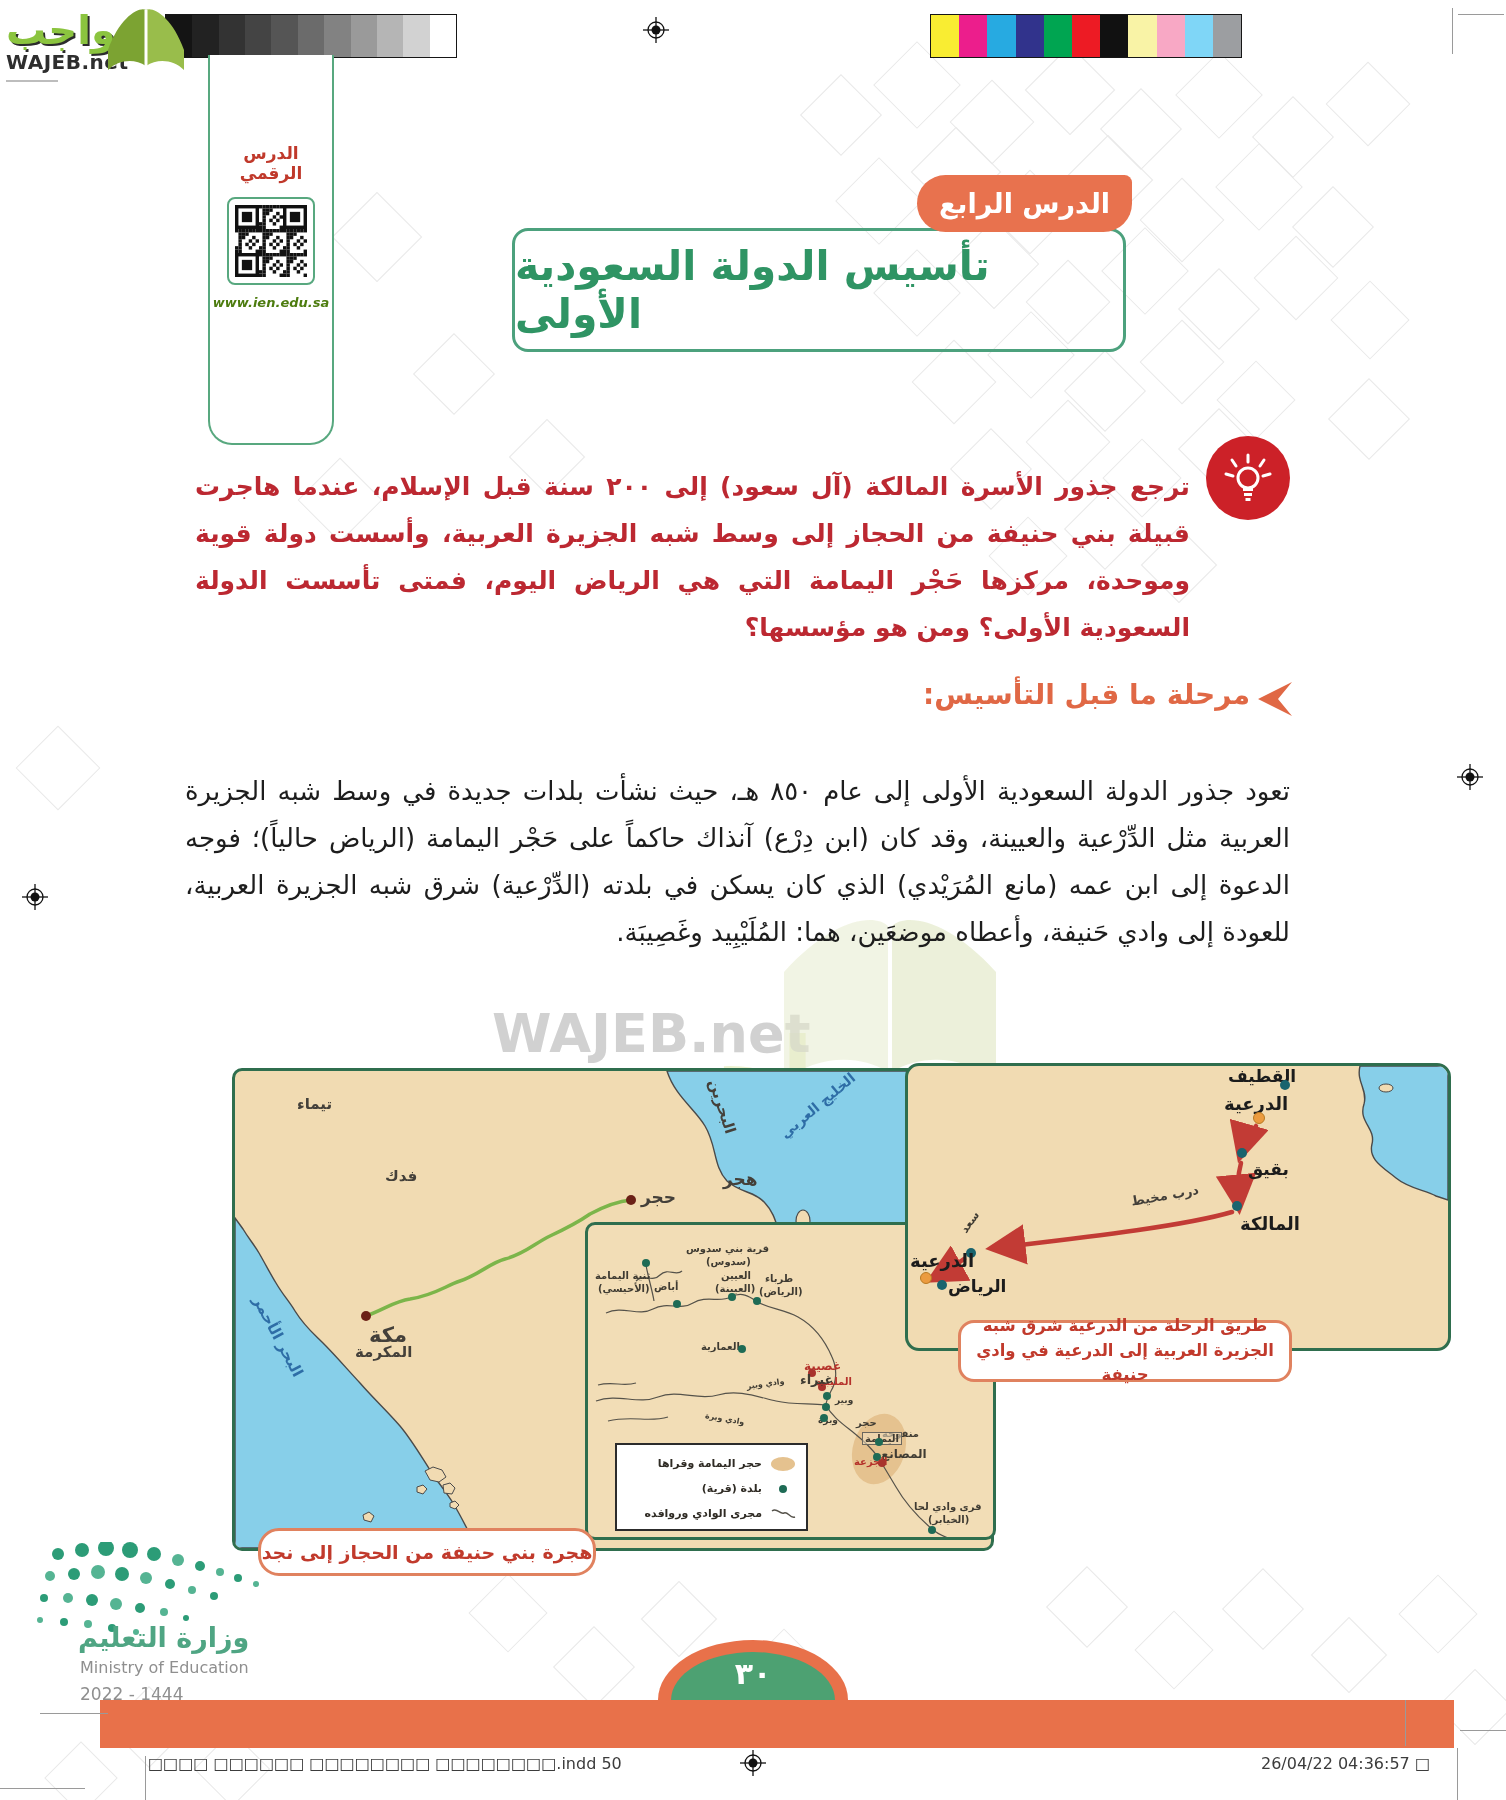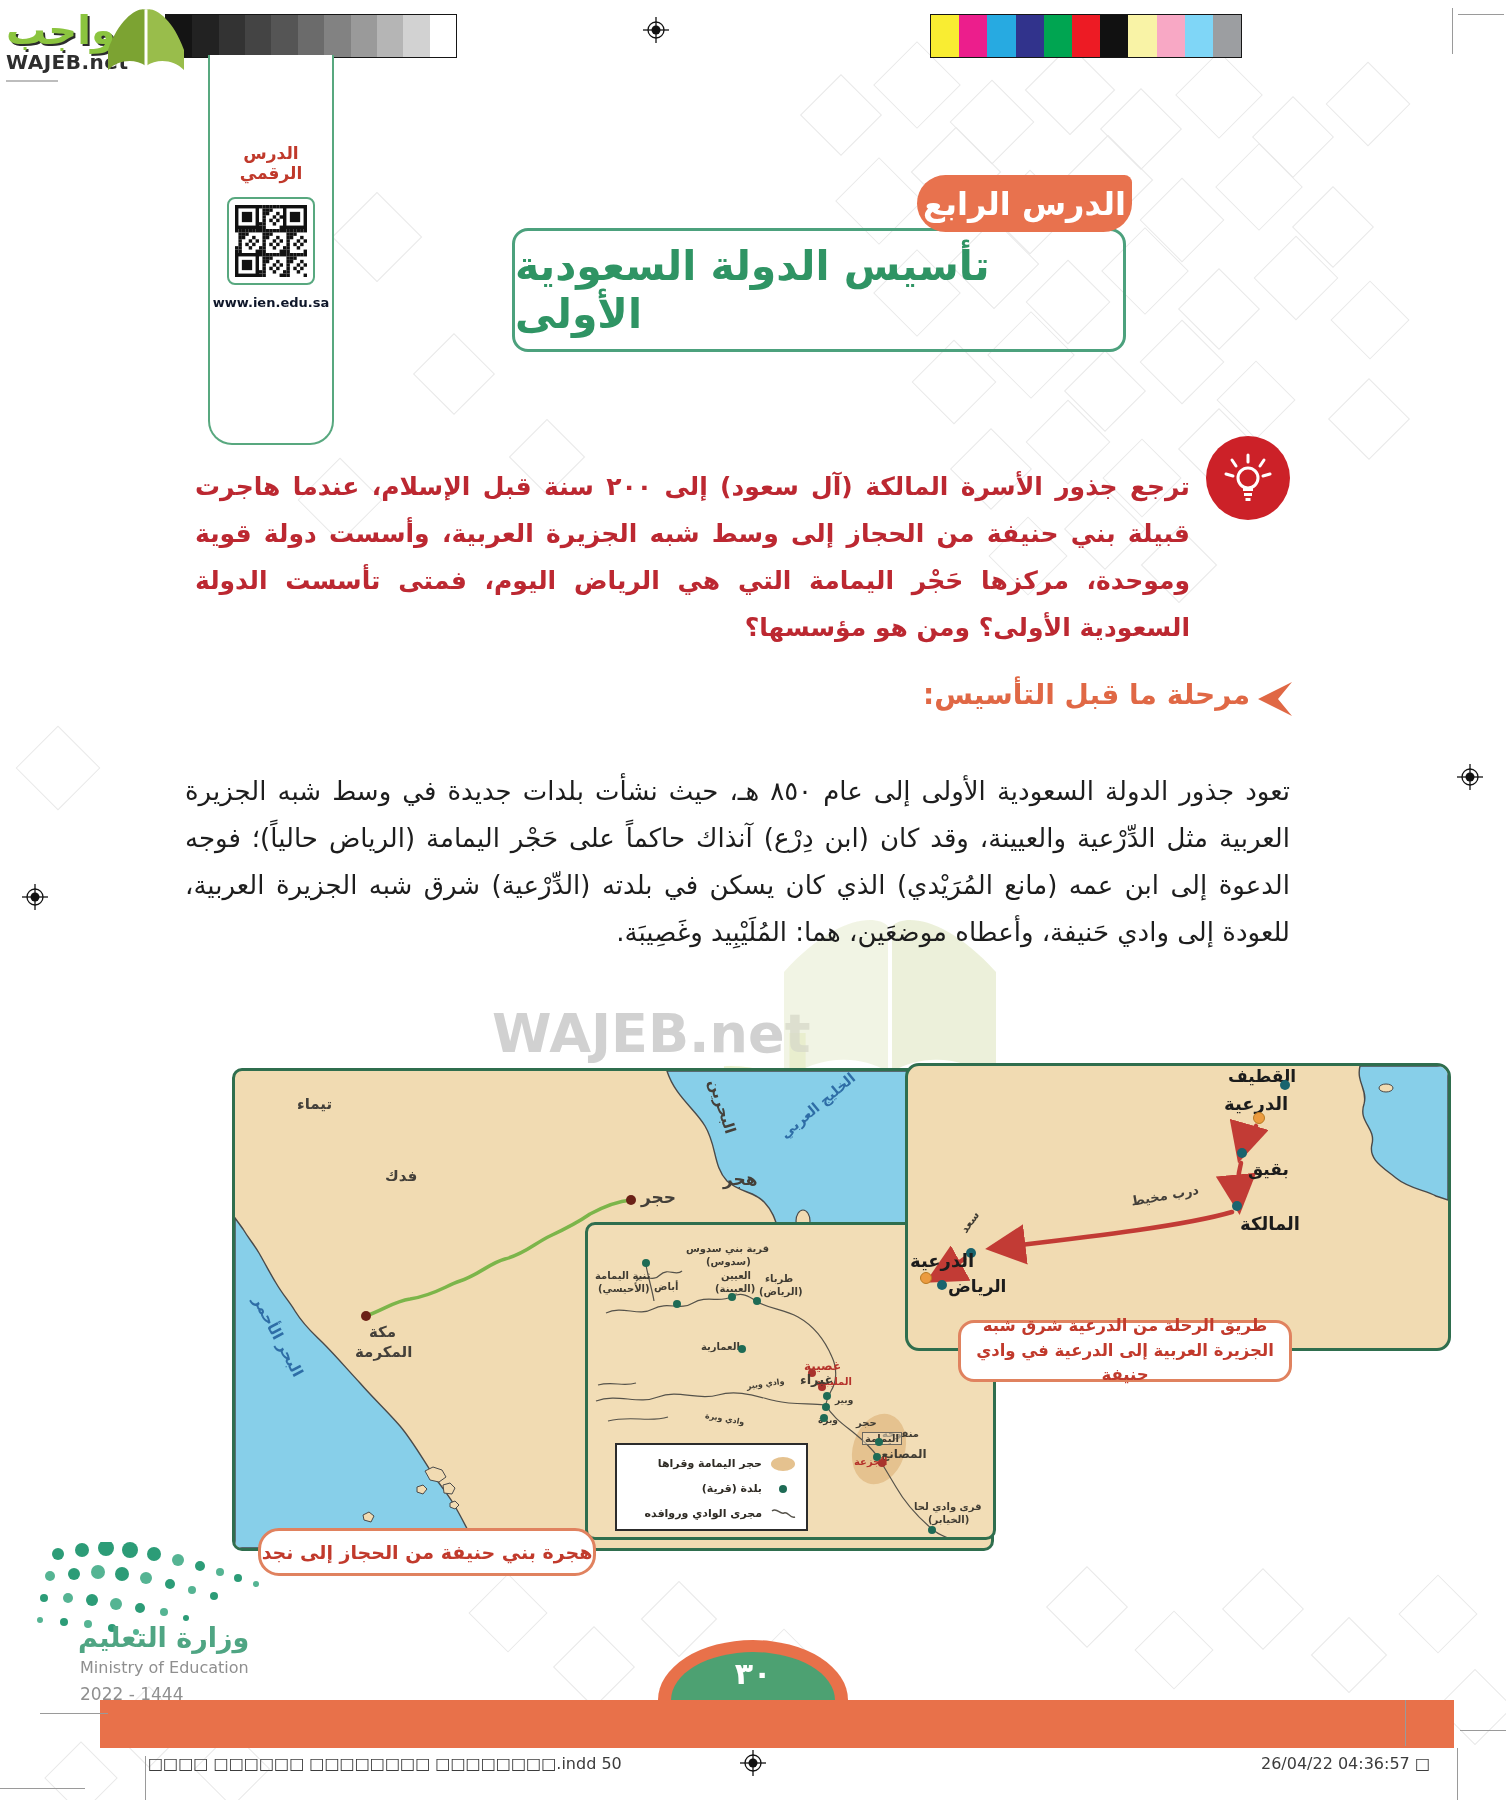--- a/index.html
+++ b/index.html
@@ -17,24 +17,24 @@
   .wj{position:absolute;left:6px;top:10px;z-index:4;}
   .wj .ar{font-size:40px;font-weight:bold;color:#8bc43f;text-shadow:2px 2px 0 #2c2c2c;line-height:1;}
   .wj .en{font-size:20px;font-weight:bold;color:#2e2e2e;letter-spacing:.5px;}
   .wj .ul{display:block;width:52px;height:2px;background:#bdbdbd;margin-top:6px;}
   
   .qrbox{position:absolute;left:200px;top:55px;width:122px;height:388px;background:#fff;
          border:2.5px solid #58a87f;border-top:none;border-radius:0 0 24px 24px;z-index:3;text-align:center;margin-left:8px;}
   .qrbox .t{margin-top:88px;font-size:17px;font-weight:bold;color:#c0392b;}
   .qrwrap{margin:14px auto 0;width:84px;height:84px;border:2px solid #58a87f;border-radius:8px;
           display:flex;align-items:center;justify-content:center;background:#fff;}
-  .qrbox .u{margin-top:10px;font-size:13px;font-weight:bold;color:#0f172a;}
+  .qrbox .u{margin-top:10px;font-size:13px;font-weight:bold;color:#4d7c0f;font-style:italic;}
   
   .badge{position:absolute;left:917px;top:175px;width:215px;height:57px;background:#e8724e;
-         border-radius:30px 8px 30px 30px;color:#fff;font-size:32px;font-weight:bold;
+         border-radius:30px 8px 30px 30px;color:#fff;font-size:27px;font-weight:bold;
          display:flex;align-items:center;justify-content:center;z-index:4;}
   .titlebox{position:absolute;left:512px;top:228px;width:608px;height:118px;border:3.5px solid #4ca17d;
             border-radius:16px;z-index:3;display:flex;align-items:center;justify-content:center;background:transparent;}
   .titlebox .tt{font-size:41px;font-weight:bold;color:#2f9464;}
   
   .intro{position:absolute;left:195px;top:438px;width:995px;z-index:3;direction:rtl;text-align:right;
          font-size:25px;font-weight:bold;color:#bc2831;line-height:47px;text-align:justify;}
   .bulb{position:absolute;left:1206px;top:436px;width:84px;height:84px;border-radius:50%;
         background:#cc2128;z-index:3;display:flex;align-items:center;justify-content:center;}
   
@@ -454,21 +454,21 @@
       <path d="M131,245 C150,238 160,230 175,228 C200,224 210,215 225,210 C245,203 255,192 270,188
                C290,183 300,172 315,165 C330,158 345,150 355,143 C370,135 385,130 396,129" fill="none" stroke="#7cb54a" stroke-width="3.5" stroke-linecap="round"></path>
     </svg>
     <div style="position:absolute;left:0;top:0;width:100%;height:100%;">
         <span class="mlab " style="left: 62px; top: 24px; font-size: 15px;">تيماء</span>
         <span class="mlab " style="left: 150px; top: 96px; font-size: 15px;">فدك</span>
         <span class="mlab " style="left: 487px; top: 6px; font-size: 15px; transform: rotate(72deg); letter-spacing: 5px;">البحرين</span>
         <span class="mlab " style="left: 488px; top: 98px; font-size: 17px;">هجر</span>
         <span class="mlab " style="left: 406px; top: 116px; font-size: 17px;">حجر</span>
         <i class="dot maroon" style="left: 396px; top: 129px;"></i>
-        <span class="mlab " style="left: 134px; top: 252px; font-size: 15px;">مكة</span>
+        <span class="mlab " style="left: 134px; top: 252px; font-size: 21px;">مكة</span>
         <span class="mlab " style="left: 120px; top: 272px; font-size: 15px;">المكرمة</span>
         <i class="dot maroon" style="left: 131px; top: 245px;"></i>
         <span class="mlab sea" style="left: 542px; top: 58px; font-size: 14px; transform: rotate(-40deg);">الخليج العربي</span>
         <span class="mlab sea" style="left: 30px; top: 222px; font-size: 15px; transform: rotate(62deg); letter-spacing: 2px;">البحر الأحمر</span>
       </div>
   </div>
 
   <div class="inset2">
     <svg width="405" height="312" viewBox="0 0 405 312" style="position:absolute;left:0;top:0;">
 

